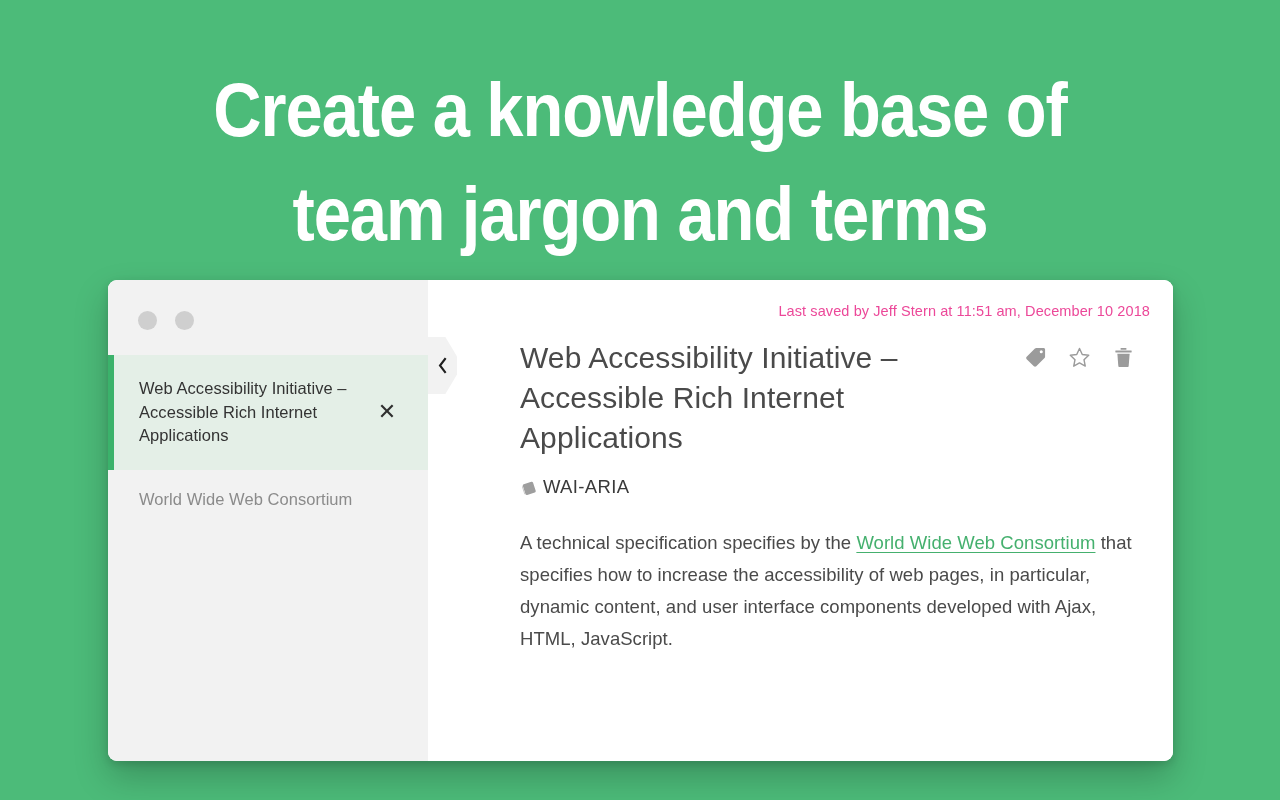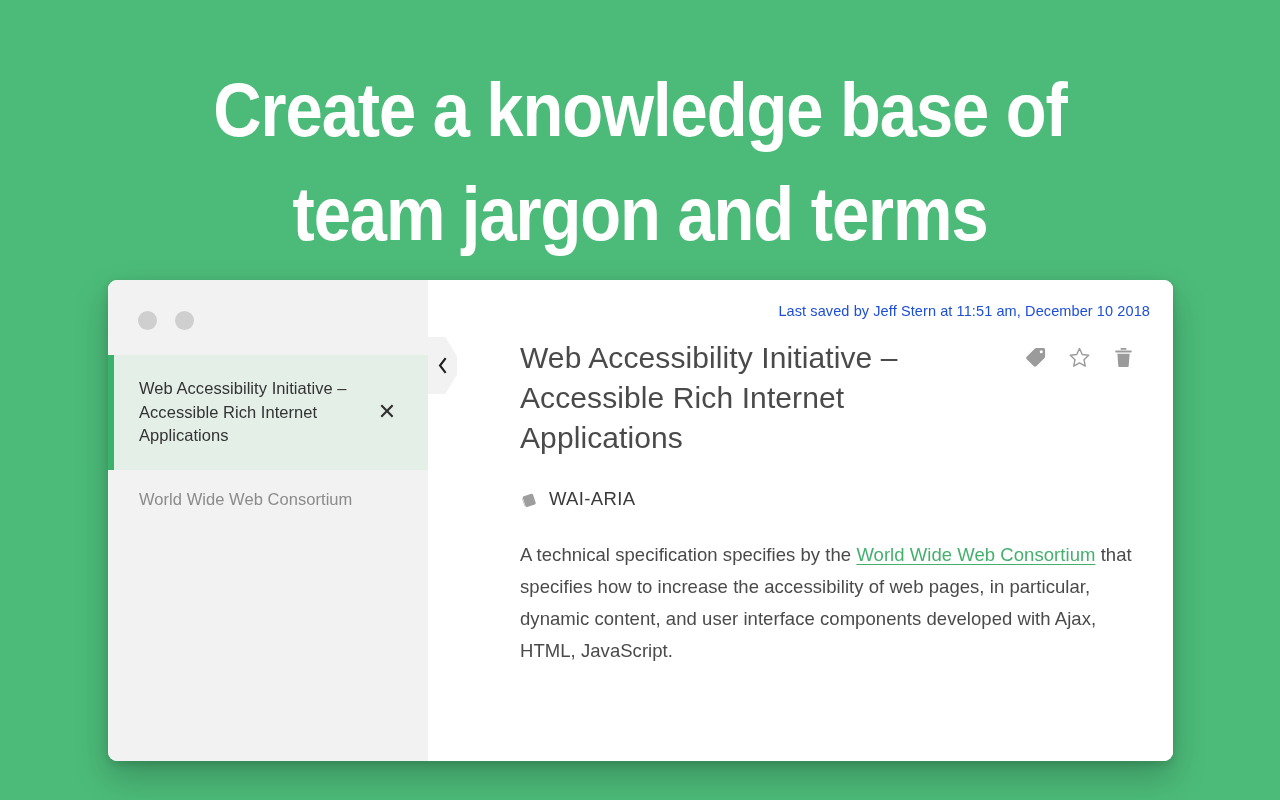--- a/index.html
+++ b/index.html
@@ -159,21 +159,21 @@
     position: relative;
     padding: 0;
     height: 100%;
   }
 
   .saved-line {
     position: absolute;
     right: 23px;
     top: 23px;
     font-size: 14.5px;
-    color: #1d4ed8;
+    color: #ec4899;
     letter-spacing: 0.1px;
     white-space: nowrap;
   }
 
   .doc {
     padding: 58px 38px 0 92px;
     position: relative;
   }
 
   .doc-head {
@@ -203,22 +203,22 @@
     width: 23px;
     height: 23px;
     display: block;
     cursor: pointer;
   }
   .action-icon svg { display: block; }
 
   .tag-row {
     display: flex;
     align-items: center;
-    margin-top: 30px;
-    gap: 10px;
+    margin-top: 18px;
+    gap: 4px;
   }
   .tag-icon { width: 19px; height: 19px; display: block; }
   .tag-name {
     font-size: 18.5px;
     color: #3A3A3A;
     letter-spacing: 0.35px;
   }
 
   .body-text {
     margin-top: 29px;

